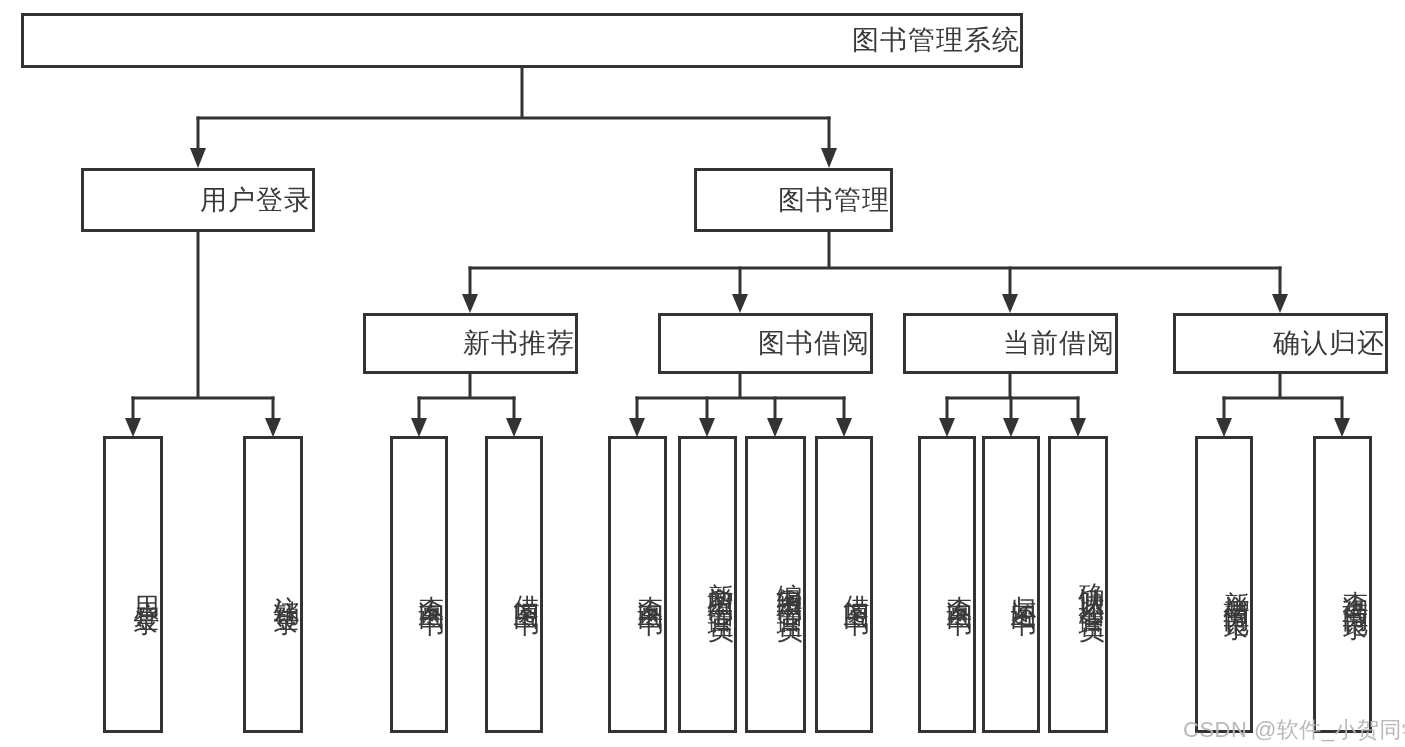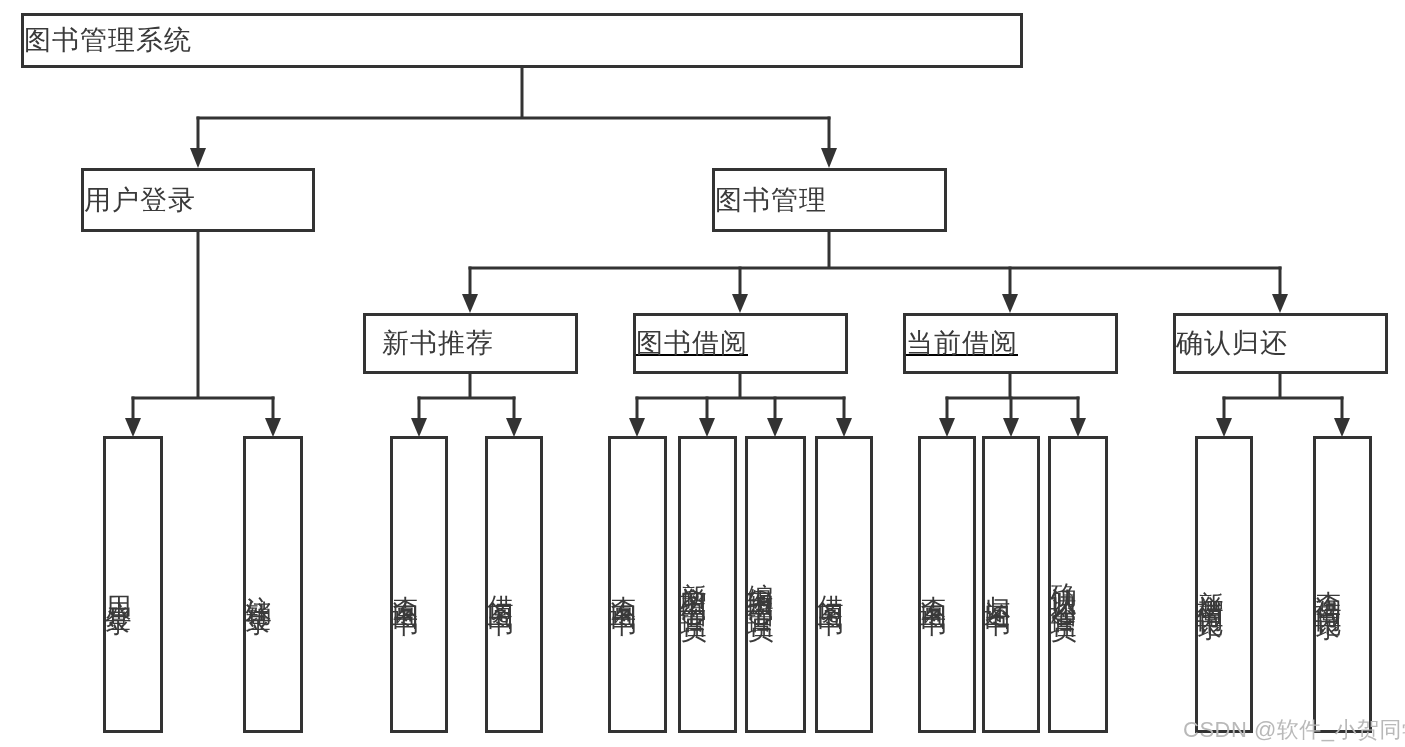--- a/index.html
+++ b/index.html
@@ -18,37 +18,37 @@
     background:var(--bg);
     overflow:hidden;
   }
   .connectors{position:absolute;left:0;top:0;width:1405px;height:747px;}
   .node{
     position:absolute;
     border:3px solid var(--line);
     background:var(--bg);
     display:flex;
     align-items:center;
-    justify-content:flex-start;
+    justify-content:flex-end;
   }
   .hlabel{
     font-size:27px;
     letter-spacing:1px;
     color:var(--text);
     line-height:1;
     white-space:nowrap;
   }
   .root-box{left:21px;top:13px;width:1002px;height:55px;}
   .l2{height:64px;top:168px;}
   .l2a{left:81px;width:234px;}
-  .l2b{left:712px;width:235px;}
+  .l2b{left:694px;width:199px;}
   .l3{height:61px;top:313px;width:215px;}
   .l3a{left:363px;padding-left:16px;}
-  .l3b{left:633px;text-decoration:underline;}
-  .l3c{left:903px;text-decoration:underline;}
+  .l3b{left:658px;}
+  .l3c{left:903px;}
   .l3d{left:1173px;}
   .leaf{top:436px;height:297px;}
   .vtext{
     writing-mode:vertical-rl;
     font-size:26px;
     letter-spacing:5px;
     line-height:1;
     color:var(--text);
     white-space:nowrap;
   }

